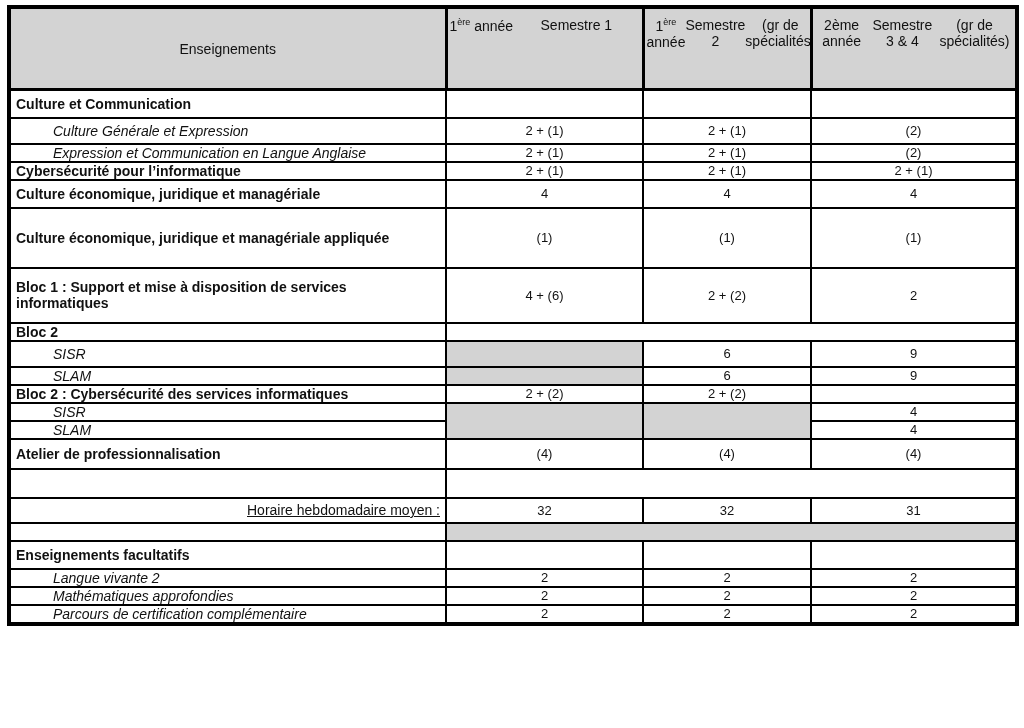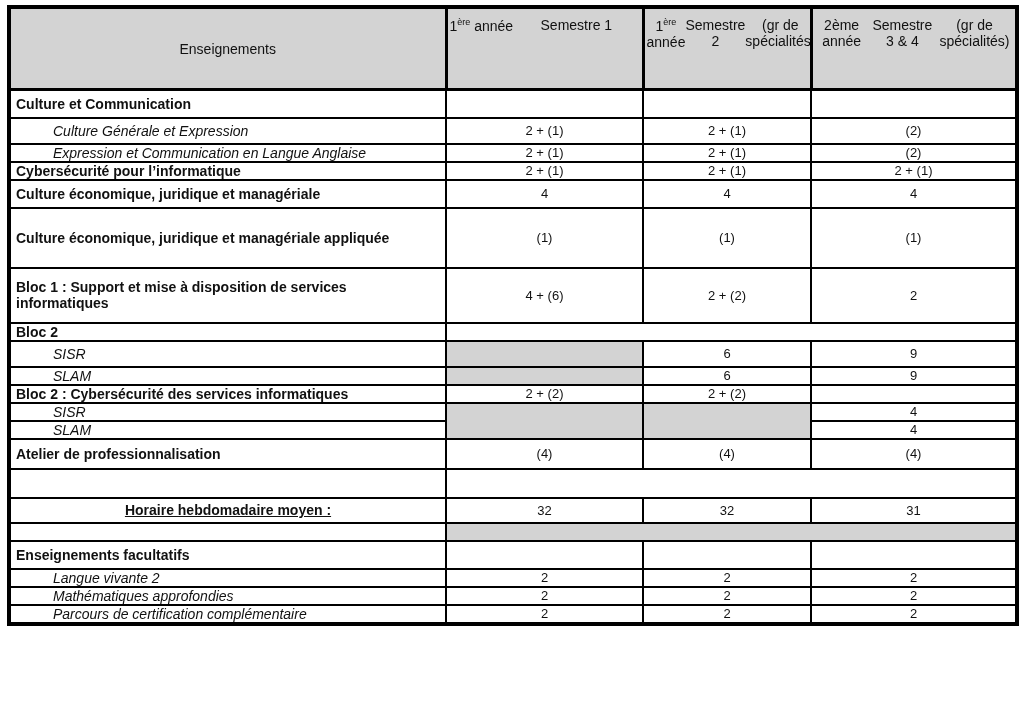--- a/index.html
+++ b/index.html
@@ -39,22 +39,22 @@
     height: 63px;
     padding: 8px 2px;
     font-size: 14px;
   }
   .hdrbox sup { font-size: 9px; }
   .lbl { font-weight: bold; text-align: left; }
   .sub { font-weight: normal; font-style: italic; padding-left: 42px; }
   .val { text-align: center; font-size: 13px; }
   .gray { background: var(--shade, #d3d3d3); }
   .horaire-lbl {
-    font-weight: bold;
-    text-align: center;
+    font-weight: normal;
+    text-align: right;
     text-decoration: underline;
   }
   tr.h25 { height: 25px; }
   tr.h26 { height: 26px; }
   tr.h27 { height: 18px; }
   tr.h28 { height: 28px; }
   tr.h29 { height: 29px; }
   tr.h30 { height: 30px; margin-top: 9px; }
   tr.h53 { height: 60px; }
   tr.h55 { height: 55px; margin-top: 20px; }

